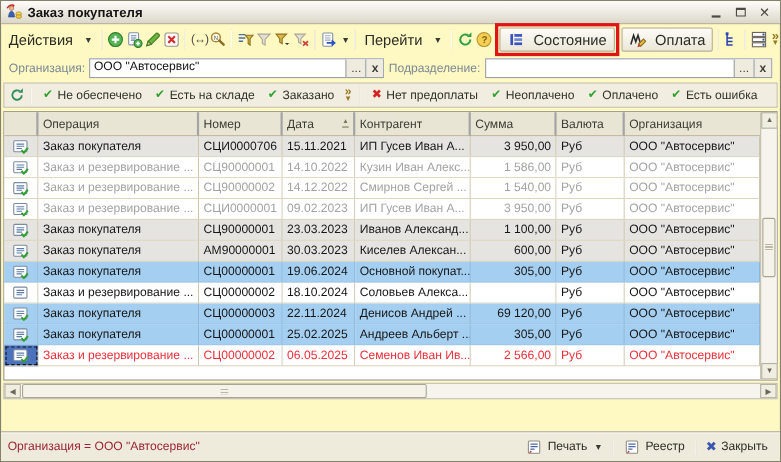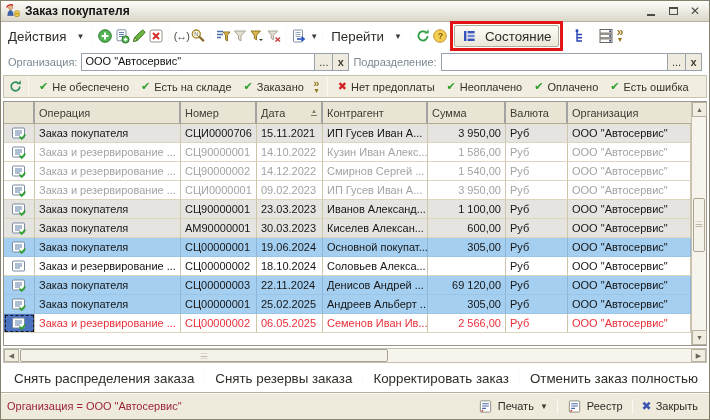--- a/index.html
+++ b/index.html
@@ -1,17 +1,17 @@
 <!DOCTYPE html>
 <html><head>
 <meta charset="utf-8">
 <style>
   html,body{margin:0;padding:0;background:#c0c0c0;}
   *{box-sizing:border-box;}
-  .window{position:relative;width:710px;height:420px;background:#ffffff;
+  .window{position:relative;width:710px;height:420px;background:#fef9c3;
     border:1px solid #84816f;font-family:"Liberation Sans","DejaVu Sans",sans-serif;
     font-size:11px;color:#22221e;overflow:hidden;}
   
   .titlebar{position:absolute;left:0;top:0;right:0;height:21px;display:flex;align-items:center;
     padding:0 4px;background:linear-gradient(#fefdfa,#dbd7c9);border-bottom:1px solid #b4b0a1;}
   .titlebar .ttl{font-weight:bold;font-size:12px;margin-left:4px;color:#141414;}
   .wincontrols{margin-left:auto;display:flex;align-items:center;gap:6px;padding-right:2px;}
   .wbtn{width:16px;height:14px;display:flex;align-items:center;justify-content:center;color:#4b4b45;cursor:default;}
   .min-glyph{width:8px;height:0;border-bottom:2px solid #4b4b45;margin-top:7px;}
   .max-glyph{width:9px;height:8px;border:1.5px solid #4b4b45;border-top-width:2.5px;}
@@ -226,20 +226,30 @@
             <svg width="16" height="16" viewBox="0 0 16 16">
               <rect x="3" y="3" width="2.4" height="10" fill="#3752bc"></rect>
               <rect x="6.6" y="3" width="7" height="2.4" fill="#3752bc"></rect>
               <rect x="6.6" y="6.8" width="7" height="2.4" fill="#6e84d6"></rect>
               <rect x="6.6" y="10.6" width="7" height="2.4" fill="#3752bc"></rect>
             </svg>
           </span>
         <span>Состояние</span>
       </button>
     </span>
+    <button class="tbtn raised">
+      <span class="icon16">
+          <svg width="16" height="16" viewBox="0 0 16 16">
+            <path d="M1.5 12.5L4 4l2 6 2-6 2.5 8.5" fill="none" stroke="#282828" stroke-width="1.4"></path>
+            <path d="M8.5 12l4.5-4.5 2 2L10.5 14z" fill="#f0c23c" stroke="#8a6d20"></path>
+            <path d="M8.5 12l-1 3 3-1z" fill="#c43333"></path>
+          </svg>
+        </span>
+      <span>Оплата</span>
+    </button>
     <span class="sep"></span>
     <span class="icon16">
         <svg width="16" height="16" viewBox="0 0 16 16">
           <path d="M4 3v10h5M4 6.5h5M4 9.7h5" fill="none" stroke="#2a43b5" stroke-width="1.4"></path>
           <rect x="2.7" y="1.4" width="2.6" height="2.6" fill="#2a43b5"></rect>
         </svg>
       </span>
     <span class="sep"></span>
     <span class="icon16">
         <svg width="16" height="16" viewBox="0 0 16 16">
@@ -524,29 +534,20 @@
   </div>
 
   <div class="hscroll">
     <div class="sbtn left">◀</div>
     <div class="thumb">
         <span class="grip"></span>
       </div>
     <div class="sbtn right">▶</div>
   </div>
 
-  <div class="cmdbar" id="cmdbar">
-      <button class="cmdbtn">Снять распределения заказа</button>
-      <span class="cmdsep"></span>
-      <button class="cmdbtn">Снять резервы заказа</button>
-      <span class="cmdsep"></span>
-      <button class="cmdbtn">Корректировать заказ</button>
-      <span class="cmdsep"></span>
-      <button class="cmdbtn">Отменить заказ полностью</button>
-    </div>
 
   <div class="statusbar">
     <span class="statustext">Организация = ООО "Автосервис"</span>
     <div class="statusbtns">
       <span class="sbar-btn">
         <span class="icon16">
             <svg width="15" height="15" viewBox="0 0 16 16">
               <rect x="2.5" y="2" width="11" height="12" rx="1" fill="#fff" stroke="#8a8a80"></rect>
               <path d="M4.5 5h7M4.5 7.5h7M4.5 10h4" stroke="#4a68a8" stroke-width="1.2"></path>
               <path d="M3.2 13.8l2.8-1-1.5-1.6z" fill="#cc3333"></path>

